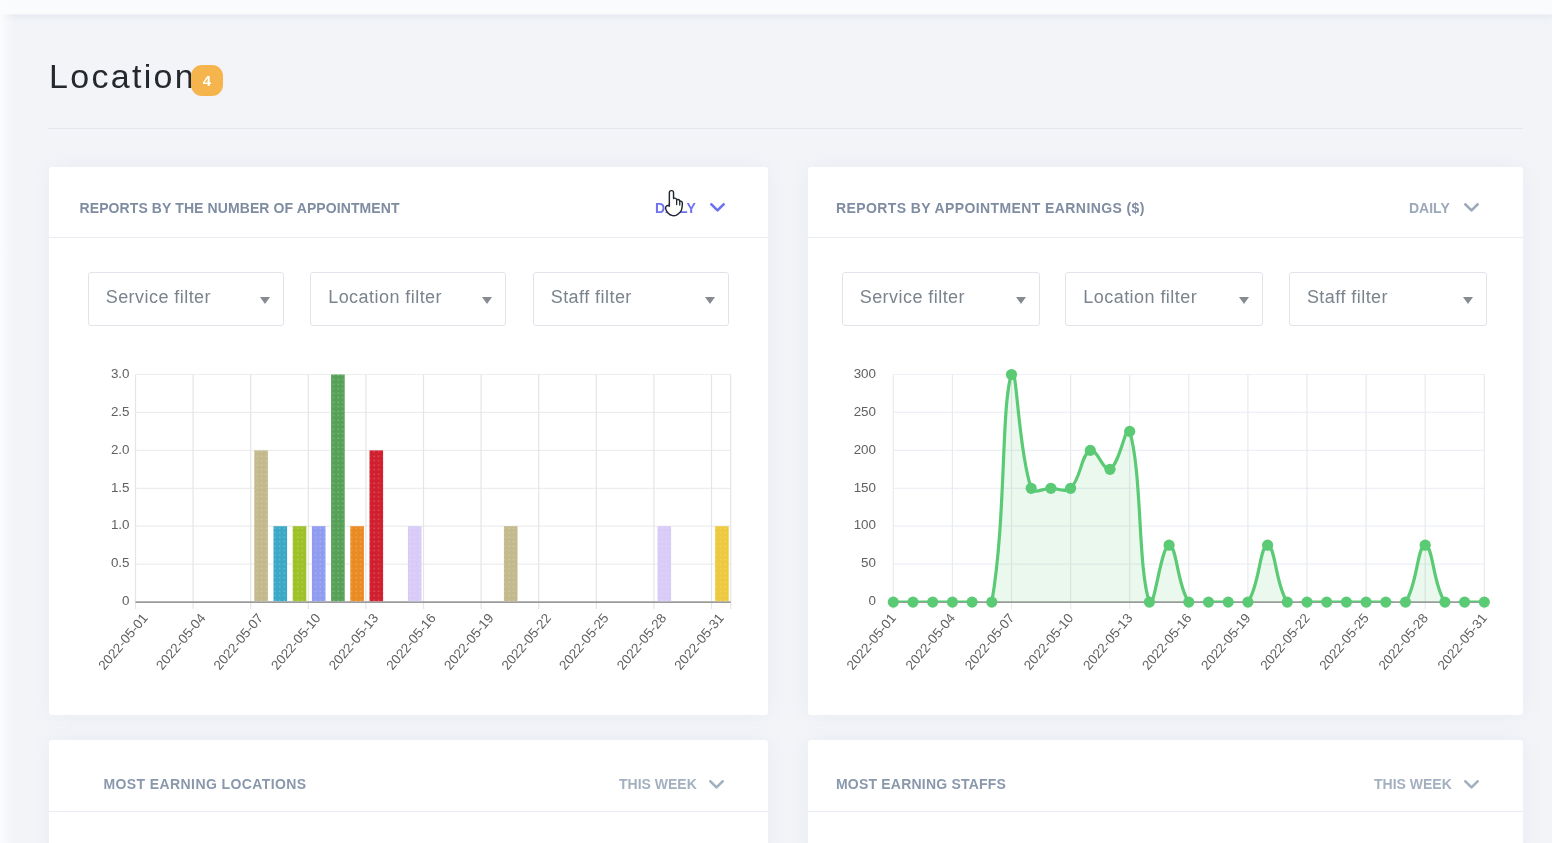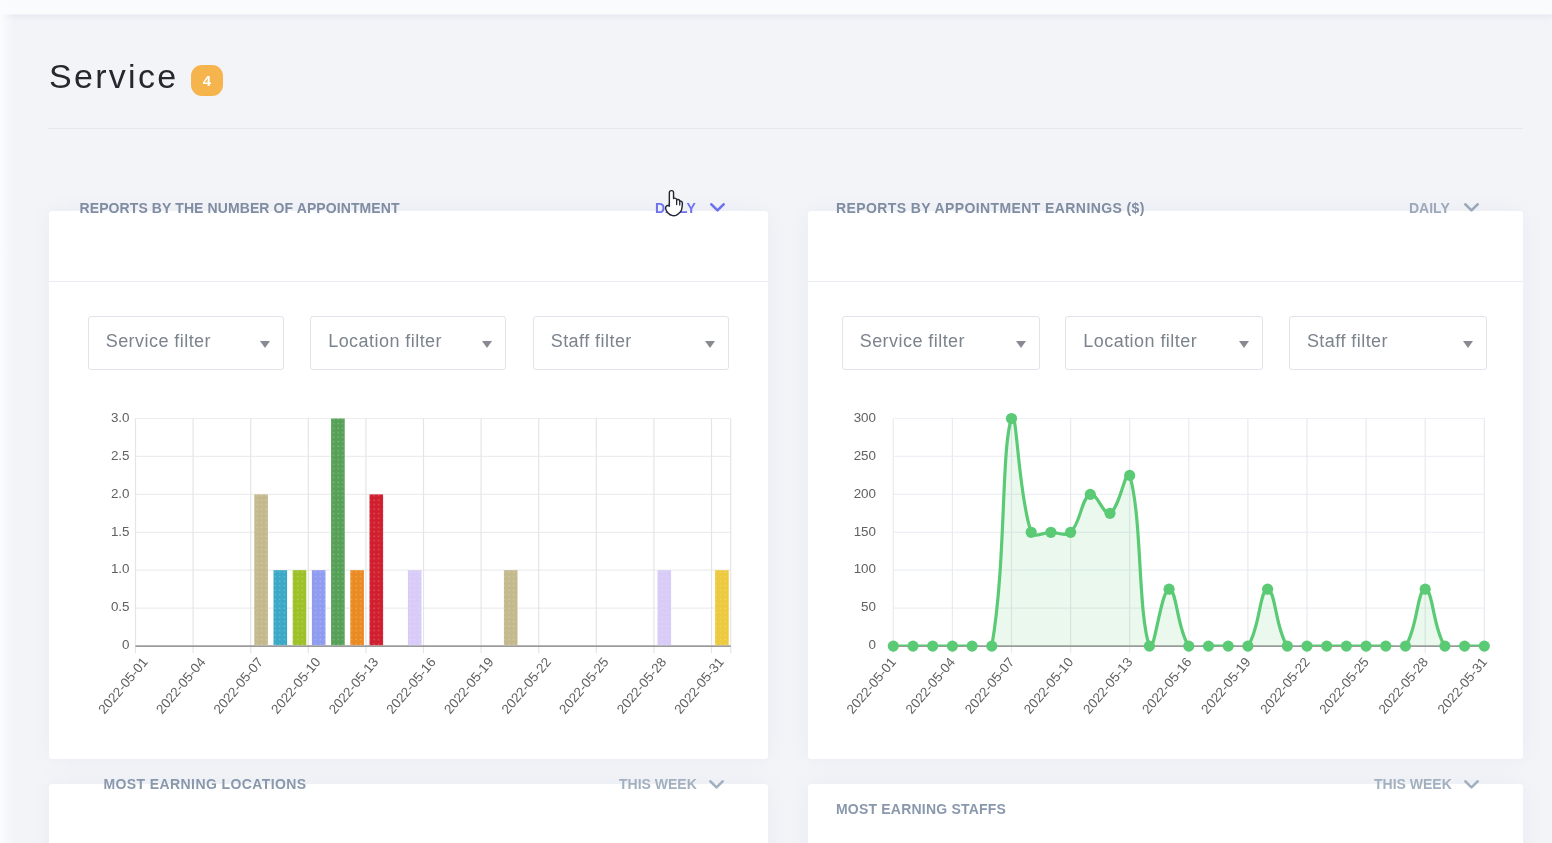--- a/index.html
+++ b/index.html
@@ -2,34 +2,34 @@
 <html><head><meta charset="utf-8">
 <style>
 * { margin:0; padding:0; box-sizing:border-box; }
 html,body { width:1552px; height:843px; overflow:hidden; }
 body { font-family:"Liberation Sans", sans-serif; background:#f2f4f8; position:relative; }
 .topstrip { position:absolute; left:0; top:0; width:1552px; height:15px; background:#fafbfd; border-bottom:1px solid #eef1f5; box-shadow:0 2px 6px rgba(190,200,215,0.25); }
 .leftglow { position:absolute; left:0; top:0; width:14px; height:843px; background:linear-gradient(90deg, #fbfcfd, rgba(250,251,253,0)); }
 h1 { position:absolute; left:49px; top:56px; font-size:34px; font-weight:500; color:#25282e; letter-spacing:2.3px; line-height:1.2; }
 .badge { position:absolute; left:191px; top:65px; width:32px; height:31px; background:#f6b44c; border-radius:11px; color:#fff; font-size:15px; font-weight:700; text-align:center; line-height:31px; }
 .rule { position:absolute; left:48px; top:128px; width:1475px; height:1px; background:#e4e8ee; }
-.card { position:absolute; background:#fff; border-radius:3px; box-shadow:0 0 18px rgba(160,170,190,0.10);margin-top:44px; }
+.card { position:absolute; background:#fff; border-radius:3px; box-shadow:0 0 18px rgba(160,170,190,0.10); }
 .chead { position:absolute; left:0; top:0; right:0; height:71px; border-bottom:1px solid #e9edf3; }
 .ctitle { position:absolute; font-size:14px; font-weight:700; color:#7f8ca1; letter-spacing:-0.1px; top:200px; }
 .ctitle2 { position:absolute; font-size:14px; font-weight:700; color:#8998ac; letter-spacing:0.2px; top:776px; }
 .ctrl { position:absolute; font-size:14px; font-weight:700; letter-spacing:0px; }
 .filter { position:absolute; top:105px; height:54px; border:1px solid #e0e4ea; border-radius:3px; background:#fff; }
 .filter span { position:absolute; left:17px; top:46%; transform:translateY(-50%); font-size:18px; letter-spacing:0.45px; color:#7b838d; }
 .filter i { position:absolute; right:13px; top:50%; margin-top:-2.5px; width:0; height:0; border-left:5.6px solid transparent; border-right:5.6px solid transparent; border-top:7px solid #878b91; }
 svg text.tick { font-family:"Liberation Sans",sans-serif; font-size:13.4px; fill:#616161; }
 </style></head>
 <body>
 <div class="topstrip"></div>
 <div class="leftglow"></div>
-<h1>Service</h1>
+<h1>Location</h1>
 <div class="badge">4</div>
 <div class="rule"></div>
 
 <div class="card" style="left:49px; top:167px; width:719px; height:548px;">
   <div class="chead"></div>
   <div class="filter" style="left:38.7px;width:196px">
       <span>Service filter</span>
       <i></i>
     </div>
 <div class="filter" style="left:261.2px;width:196px">
@@ -217,21 +217,21 @@
 </div>
 <span class="ctitle2" style="left:79.5px; letter-spacing:0.4px;padding-left:24px;">MOST EARNING LOCATIONS</span>
 <span class="ctrl" style="left:619px; top:776px; color:#a3b0bf;">THIS WEEK</span>
 <svg style="position:absolute;left:709px;top:779.5px" width="15" height="10" viewBox="0 0 15 10" fill="none">
     <path d="M1.4 1.4L7.5 7.4L13.6 1.4" stroke="#a3b0bf" stroke-width="2.7" stroke-linecap="round" stroke-linejoin="round"></path>
   </svg>
 
 <div class="card" style="left:808px; top:740px; width:715px; height:120px;">
   <div class="chead" style="height:72px;"></div>
 </div>
-<span class="ctitle2" style="left:836px;margin-top:25px;">MOST EARNING STAFFS</span>
+<span class="ctitle2" style="left:836px;">MOST EARNING STAFFS</span>
 <span class="ctrl" style="left:1374px; top:776px; color:#a3b0bf;">THIS WEEK</span>
 <svg style="position:absolute;left:1464px;top:779.5px" width="15" height="10" viewBox="0 0 15 10" fill="none">
     <path d="M1.4 1.4L7.5 7.4L13.6 1.4" stroke="#a3b0bf" stroke-width="2.7" stroke-linecap="round" stroke-linejoin="round"></path>
   </svg>
 
 <svg style="position:absolute;left:661px;top:189px;z-index:50" width="24" height="29" viewBox="0 0 24 29">
 <path d="M 8.35 17.2 L 8.35 3.8 Q 8.35 1.6 10.45 1.6 Q 12.55 1.6 12.55 3.8 L 12.55 9.5 Q 12.9 9.05 13.8 9.15 Q 15.5 9.35 15.65 10.8 Q 16.3 10.35 17.25 10.55 Q 18.65 10.85 18.75 12.1 Q 19.5 11.85 20.3 12.35 Q 21.45 13.05 21.4 14.3 L 21.15 17.8 Q 20.85 21.3 19.3 22.9 Q 17.15 25.1 14.9 26.3 Q 13.4 26.9 11.6 26.6 Q 8.9 26.2 7.0 24.0 Q 5.0 21.7 4.6 19.6 Q 4.3 18.0 5.4 17.1 Q 6.6 16.2 7.8 16.9 Z" fill="#fff" stroke="#222833" stroke-width="1.45" stroke-linejoin="round"></path>
 <path d="M 15.65 11.2 L 15.65 15.6 M 18.75 12.4 L 18.75 16.1" stroke="#222833" stroke-width="1.3" stroke-linecap="round" fill="none"></path>
 </svg>
 

